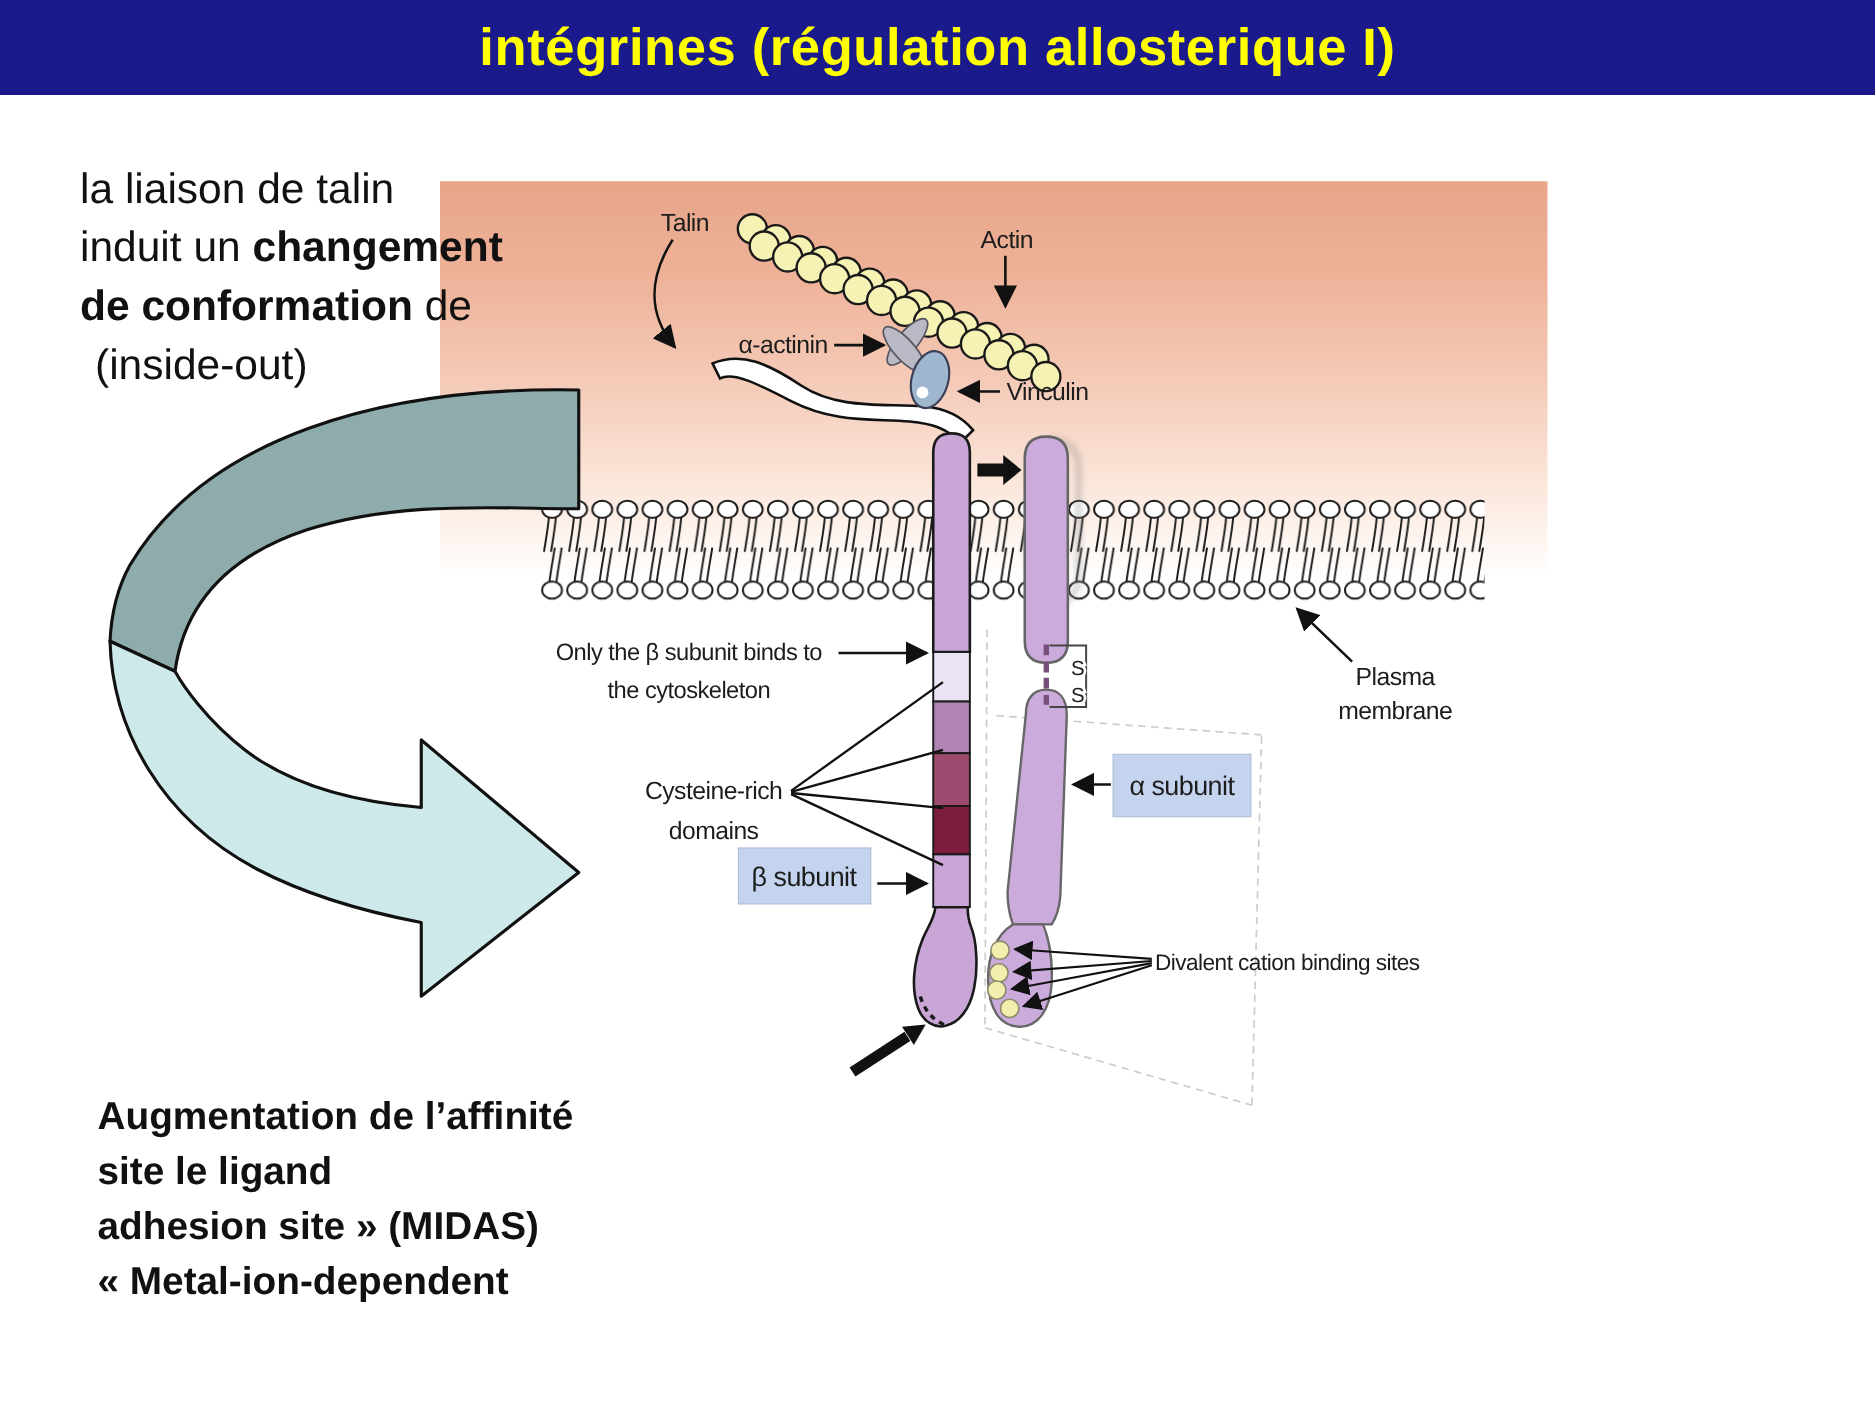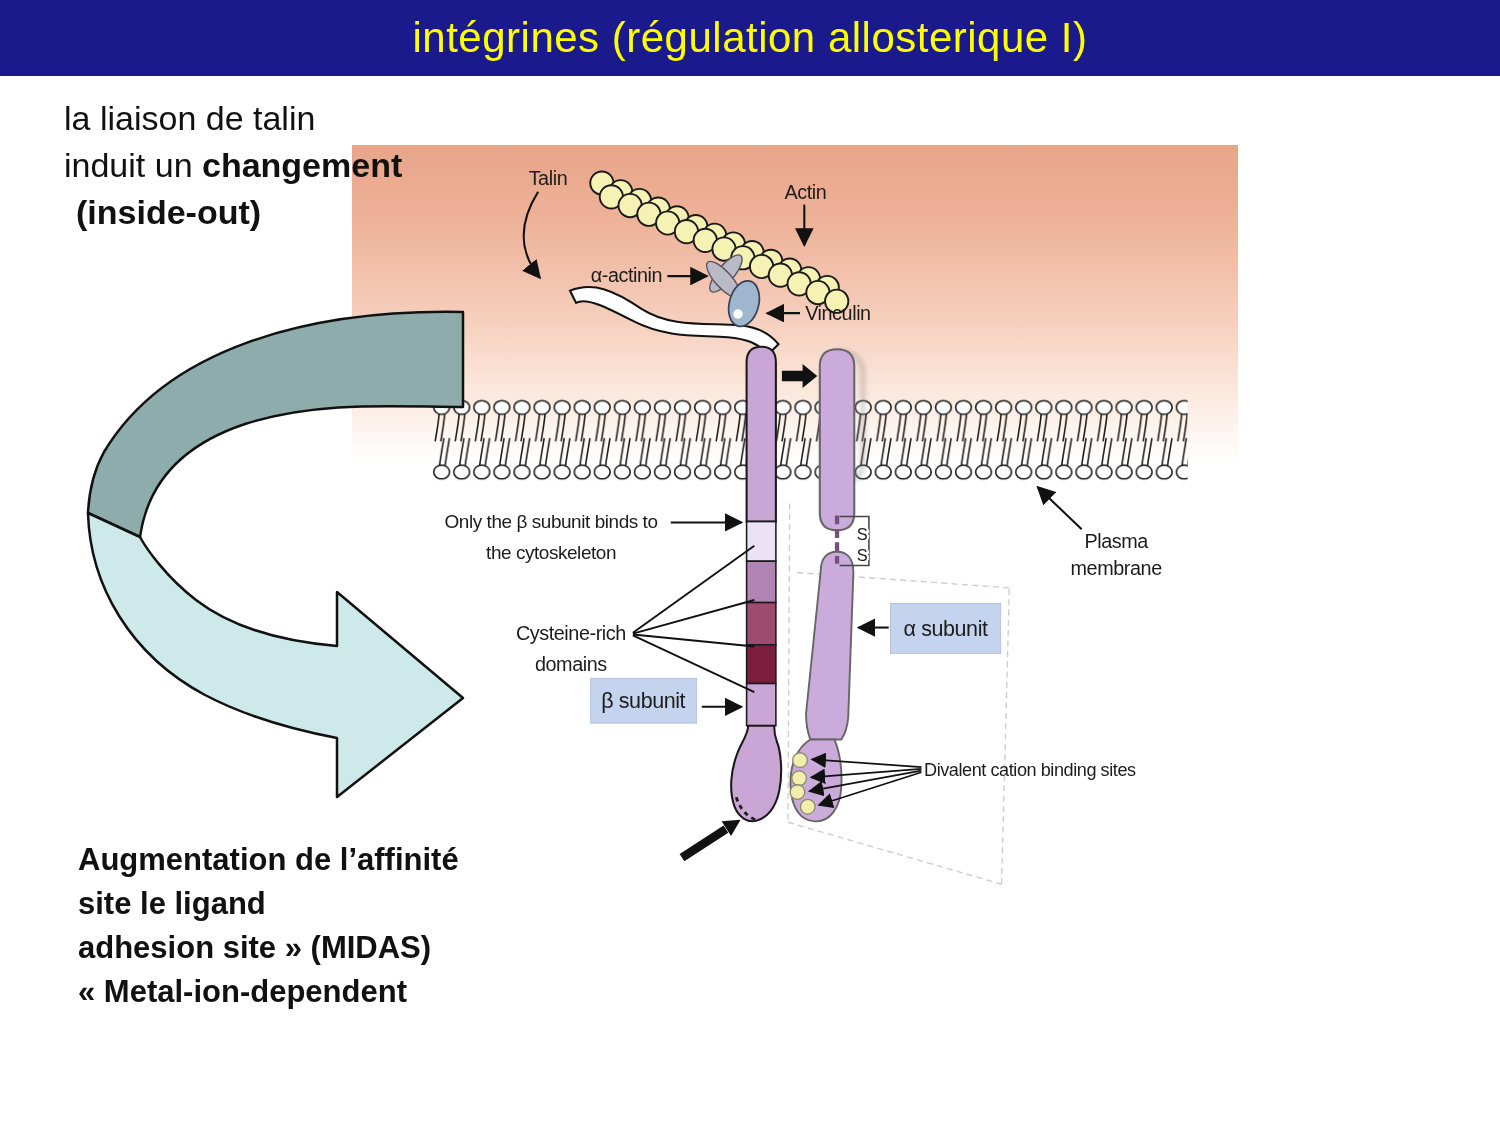--- a/index.html
+++ b/index.html
@@ -1,28 +1,28 @@
 <!DOCTYPE html>
 <html><head>
 <meta charset="utf-8">
 <style>
   html,body{margin:0;padding:0;background:#fff;}
   .slide{position:relative;width:1500px;height:1125px;background:#fff;overflow:hidden;
          font-family:"Liberation Sans",sans-serif;}
   .titlebar{position:absolute;left:0;top:0;width:1500px;height:76px;background:#1A1A8C;}
   .titlebar .t{width:100%;height:76px;line-height:76px;text-align:center;color:#FFFF00;
-               font-size:42px;font-weight:normal;letter-spacing:0.5px;border-radius:28px;}
+               font-size:42px;font-weight:bold;letter-spacing:0.5px;border-radius:28px;}
   .peach{position:absolute;left:352px;top:145px;width:886px;height:345px;
          background:linear-gradient(180deg,#e8a58a 0%,#eeb298 22%,#f5ccba 48%,#fbe6da 70%,#ffffff 92%);}
-  .txtblock{position:absolute;color:#111;z-index:6;}
+  .txtblock{position:absolute;color:#111;z-index:6;margin-top:33px;}
   #intro{left:64px;top:95px;width:440px;font-size:34px;line-height:47px;}
   #midas{left:78px;top:838px;width:470px;font-size:31px;line-height:44px;font-weight:bold;}
   #mg{left:567px;top:948px;font-size:40px;color:#111;z-index:6;}
   #mg sup{font-size:24px;}
-  .indent{padding-left:12px;font-weight:bold;}
+  .indent{padding-left:12px;}
   svg{position:absolute;}
   #diagram{left:340px;top:140px;z-index:3;}
   #uturn{left:60px;top:300px;z-index:4;}
   text{font-family:"Liberation Sans",sans-serif;fill:#1c1c1c;letter-spacing:-0.5px;}
   .figlbl{font-size:23px;}
   .figlbl-sm{font-size:21px;}
   .boxlbl{font-size:25px;}
 </style>
 </head>
 <body>
@@ -31,20 +31,21 @@
 
   <div class="titlebar">
     <div class="t">intégrines (régulation allosterique I)</div>
   </div>
 
   <div class="peach"></div>
 
   <div class="txtblock" id="intro">
     <div><span>la liaison de talin</span></div>
     <div><span>induit un </span><b>changement</b></div>
+    <div><b>de conformation</b><span> de</span></div>
     <div class="indent"><span>(inside-out)</span></div>
   </div>
 
   <div class="txtblock" id="midas">
     <div><b>Augmentation</b><span> de l’affinité</span></div>
     <div><span>site le ligand</span></div>
     <div><span>adhesion site » (MIDAS)</span></div>
     <div><span>« Metal-ion-dependent</span></div>
   </div>
 

